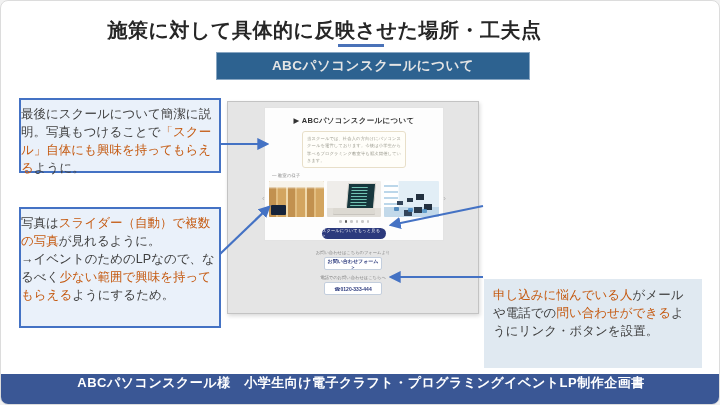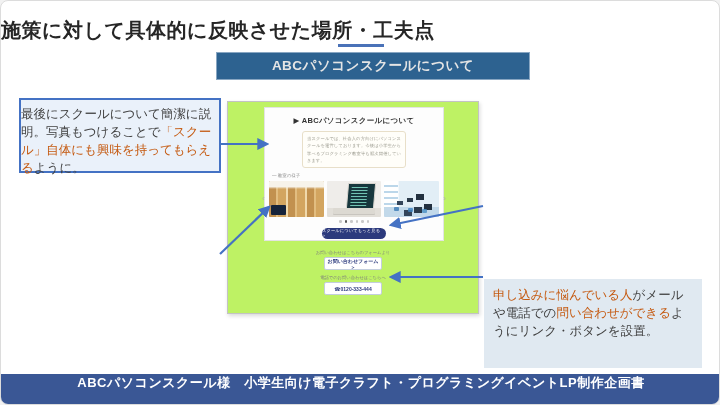--- a/index.html
+++ b/index.html
@@ -3,21 +3,21 @@
 <meta charset="utf-8">
 <style>
   * { margin:0; padding:0; box-sizing:border-box; }
   body { background:#f2f2f2; font-family:"Liberation Sans","DejaVu Sans",sans-serif; }
   .slide {
     position:relative; width:720px; height:405px; background:#ffffff;
     border:1px solid #dcdcdc; border-radius:8px; overflow:hidden;
   }
   
   .title {
-    position:absolute; top:16px; left:0; width:647px; text-align:left;
+    position:absolute; top:16px; left:0; width:647px; text-align:center;
     font-size:20px; font-weight:bold; color:#262626; letter-spacing:.5px;
   }
   .title-underline {
     position:absolute; top:43px; left:337px; width:46px; height:3px; background:#4a72b8;
   }
   .banner {
     position:absolute; top:51px; left:215px; width:314px; height:28px;
     background:#2d6290; border:1px solid #88a6c2;
     display:flex; align-items:center; justify-content:center;
     color:#e5e5e5; font-size:13.5px; font-weight:bold; letter-spacing:.5px;
@@ -29,21 +29,21 @@
   .callout .hl { color:#c55a11; }
   .callout.bordered { background:#eaf1fa; border:2px solid #4472c4; padding:5px 0; }
   .callout.plain    { background:#e0e9f1; padding:7px 9px; }
   #leftbox1  { top:97px;  left:18px;  width:202px; height:75px; }
   #leftbox2  { top:206px; left:18px;  width:202px; height:121px; }
   #rightbox1 { top:166px; left:483px; width:192px; height:83px; }
   #rightbox2 { top:278px; left:483px; width:218px; height:89px; }
   
   .mockup {
     position:absolute; top:100px; left:226px; width:252px; height:213px;
-    background:#bef264; border:1px solid #c3c3c3; box-shadow:1px 2px 4px rgba(0,0,0,.15);
+    background:#e5e5e5; border:1px solid #c3c3c3; box-shadow:1px 2px 4px rgba(0,0,0,.15);
   }
   .mk-panel {
     position:absolute; top:5px; left:36px; width:180px; height:134px;
     border:1px solid #e3e3e3; background:#fdfdfd;
   }
   .mk-header { margin-top:8px; text-align:center; font-size:7.5px; font-weight:bold; color:#333; letter-spacing:.3px; }
   .mk-desc {
     margin:5px auto 0; width:104px; border:1px solid #e8dfc9; border-radius:3px;
     padding:3px 4px; font-size:4.3px; line-height:1.7; color:#9a9a8e; text-align:justify;
     background:#fffef9;
@@ -111,20 +111,21 @@
 
 <div class="slide">
 
   <div class="title">施策に対して具体的に反映させた場所・工夫点</div>
   <div class="title-underline"></div>
   <div class="banner">
     <span>ABCパソコンスクールについて</span>
   </div>
 
   <div id="leftbox1" class="callout bordered"><span>最後にスクールについて簡潔に説明。写真もつけることで</span><span class="hl">「スクール」自体にも興味を持ってもらえる</span><span>ように。</span></div>
+  <div id="leftbox2" class="callout bordered"><span>写真は</span><span class="hl">スライダー（自動）で複数の写真</span><span>が見れるように。</span><br><span>→イベントのためのLPなので、なるべく</span><span class="hl">少ない範囲で興味を持ってもらえる</span><span>ようにするため。</span></div>
 
   <div id="rightbox2" class="callout plain"><span class="hl">申し込みに悩んでいる人</span><span>がメールや電話での</span><span class="hl">問い合わせができる</span><span>ようにリンク・ボタンを設置。</span></div>
 
   <div class="mockup">
     <div class="mk-panel">
       <div class="mk-header">▶ ABCパソコンスクールについて</div>
       <div class="mk-desc">当スクールでは、社会人の方向けにパソコンスクールを運営しております。今後は小学生から学べるプログラミング教室等も順次開催していきます。</div>
       <div class="mk-gallery-label">— 教室の様子</div>
       <div class="mk-photos">
         <span class="mk-chevron prev">‹</span>

